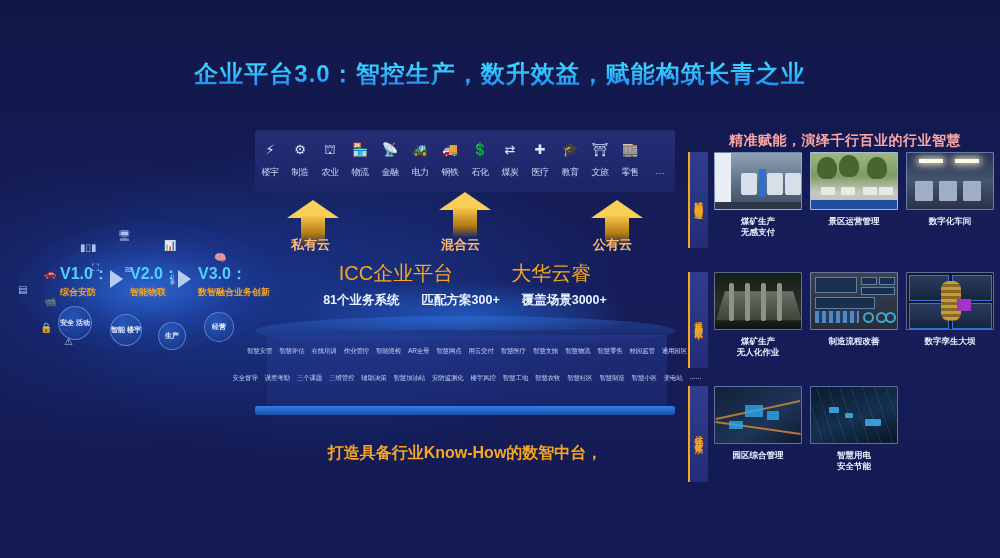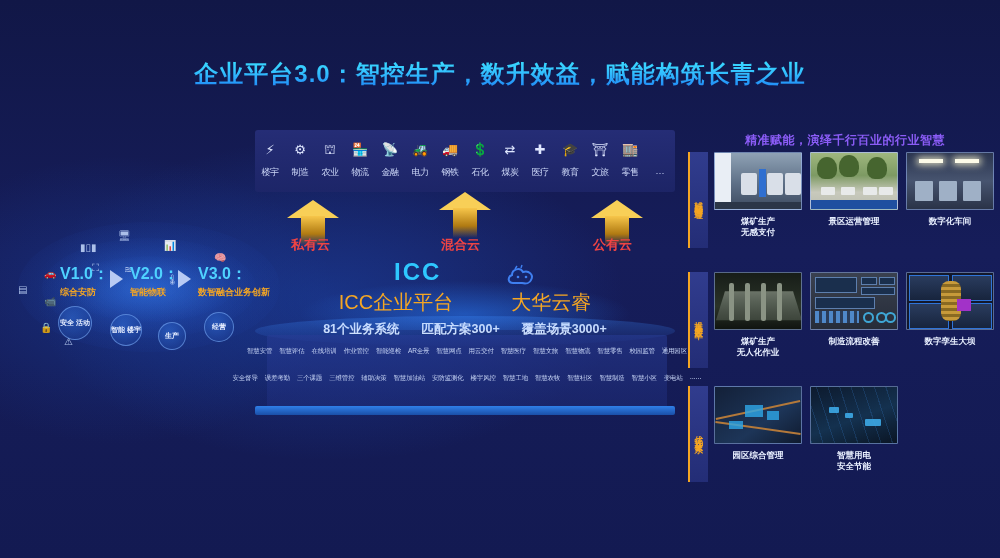--- a/index.html
+++ b/index.html
@@ -48,21 +48,21 @@
   .arrow i{
     display:block; position:absolute; bottom:0; left:14px; width:24px; height:30px;
     background:linear-gradient(180deg,#f7c64a,#b07a12 60%,rgba(120,80,15,0));
   }
   .arrow b{
     display:block; position:absolute; top:0; left:0; width:0; height:0;
     border-left:26px solid transparent; border-right:26px solid transparent;
     border-bottom:18px solid #f8cf57;
   }
   .arrow.a1{ left:32px; } .arrow.a2{ left:184px; bottom:16px;} .arrow.a3{ left:336px; }
-  .cloud-lbl{ position:absolute; bottom:0; font-size:13px; font-weight:bold; color:#ef4444; }
+  .cloud-lbl{ position:absolute; bottom:0; font-size:13px; font-weight:bold; color:#fdba74; }
   .cloud-lbl.c1{ left:36px; } .cloud-lbl.c2{ left:186px; } .cloud-lbl.c3{ left:338px; }
 
   .platform{
     position:absolute; left:0; top:128px; width:420px; height:72px;
     background:
       radial-gradient(ellipse 230px 46px at 210px 56px, rgba(40,120,240,.55), rgba(40,120,240,0) 72%);
     text-align:center;
   }
   .icc-logo{ font-size:24px; font-weight:bold; color:#2ec8ff; letter-spacing:2px; display:inline-block; }
   .cloud-icon{ display:inline-block; width:30px; height:22px; position:relative; vertical-align:middle; margin-left:60px;}
@@ -118,21 +118,21 @@
     font-size:7px; color:#e6eeff; line-height:1.2; font-weight:bold;
   }
   .bubble.b1{ left:40px; top:84px; width:34px; height:34px; }
   .bubble.b2{ left:92px; top:92px; width:32px; height:32px; }
   .bubble.b3{ left:140px; top:100px; width:28px; height:28px; }
   .bubble.b4{ left:186px; top:90px; width:30px; height:30px; }
 
   
   .cases-title{
     position:absolute; left:700px; top:132px; width:290px; text-align:center;
-    font-size:12px; font-weight:bold; color:#8b5cf6; letter-spacing:.5px;
+    font-size:14px; font-weight:bold; color:#fca5a5; letter-spacing:.5px;
   }
   .case-row{ position:absolute; left:688px; width:306px; height:112px; }
   .case-row.row1{ top:152px; } .case-row.row2{ top:272px; } .case-row.row3{ top:386px; }
   .vtab{
     position:absolute; left:0; top:0; width:20px; height:96px;
     background:linear-gradient(180deg,rgba(50,62,145,.95),rgba(36,46,120,.95));
     border-left:2px solid #f5a623;
     display:flex; align-items:center; justify-content:center;
   }
   .vtab span{
@@ -271,31 +271,20 @@
     <div class="arrow a3">
         <b></b>
         <i></i>
       </div>
     <div class="cloud-lbl c1">私有云</div>
     <div class="cloud-lbl c2">混合云</div>
     <div class="cloud-lbl c3">公有云</div>
   </div>
 
   <div class="platform">
-    <div>
-      <span class="icc-logo">ICC</span>
-      <span class="cloud-icon">
-        <svg width="30" height="24" viewBox="0 0 30 24">
-          <path d="M7 20 C2 20 1 14 6 12 C6 6 14 4 17 9 C23 7 28 12 25 17 C24 20 20 21 16 20 Z" fill="none" stroke="#3f7ff0" stroke-width="2"></path>
-          <circle cx="12" cy="14" r="1.3" fill="#3f7ff0"></circle>
-          <circle cx="20" cy="14" r="1.3" fill="#3f7ff0"></circle>
-          <path d="M9 6 L11 3 M15 5 L16 2" stroke="#3f7ff0" stroke-width="1.4"></path>
-        </svg>
-      </span>
-    </div>
     <div class="plat-names">
       <span>ICC企业平台</span>
       <span>大华云睿</span>
     </div>
     <div class="stats">
       <span>81个业务系统</span>
       <span>匹配方案300+</span>
       <span>覆盖场景3000+</span>
     </div>
   </div>
@@ -334,20 +323,21 @@
       <span>智慧制造</span>
       <span>智慧小区</span>
       <span>变电站</span>
       <span>······</span>
     </div>
   </div>
   <div class="panel-base"></div>
 </div>
 
 <div class="bottom-msg">
+  <div>打造具备行业Know-How的数智中台，</div>
 </div>
 
 <div class="evo">
   <div class="ring r1"></div>
   <div class="ring r2"></div>
   <div class="ring r3"></div>
 
   <div class="evo-icons">
     <span style="left:62px;top:20px">▮▯▮</span>
     <span style="left:100px;top:8px">🖥</span>

